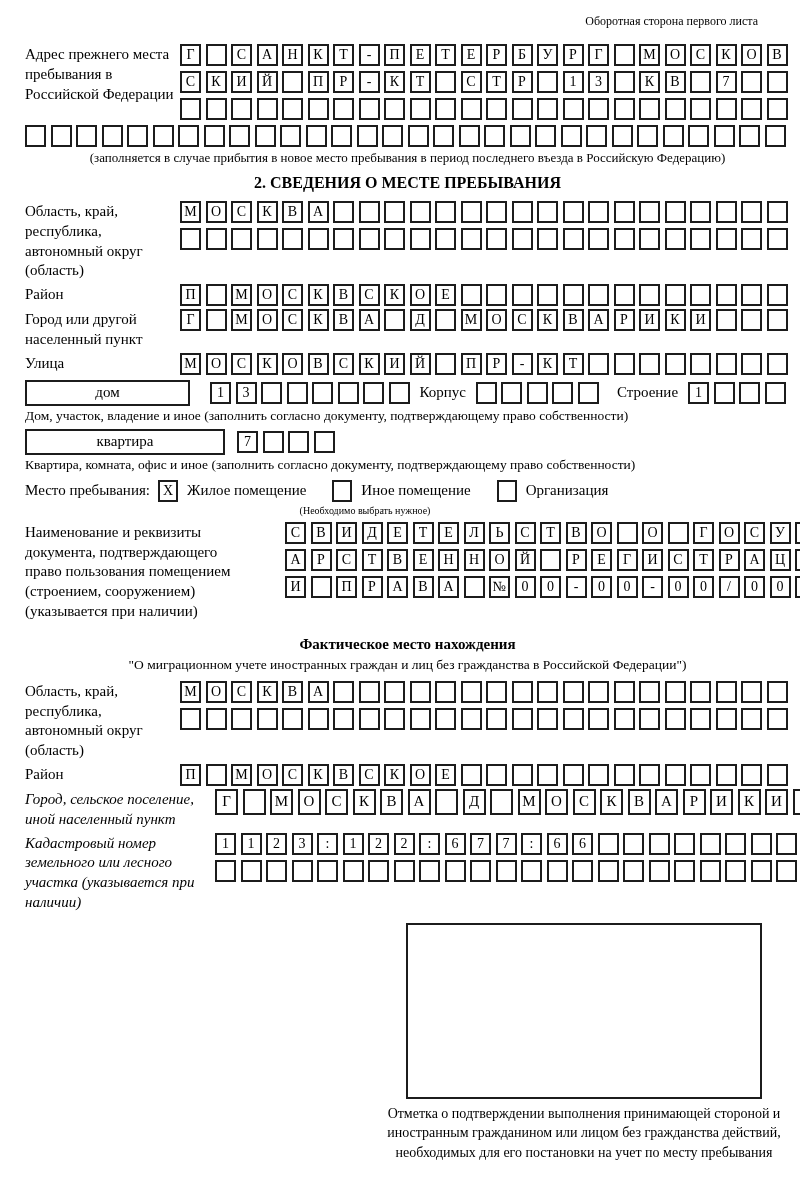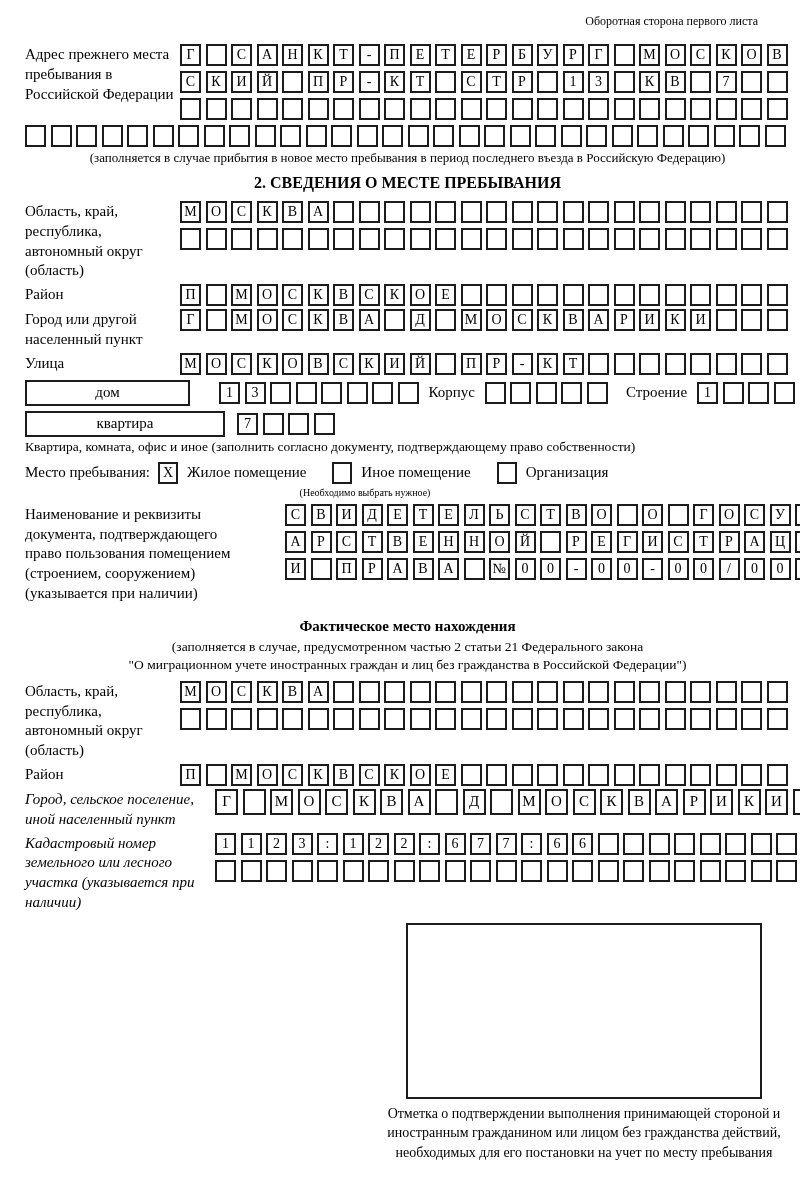--- a/index.html
+++ b/index.html
@@ -40,21 +40,21 @@
   .section-title { font-weight: bold; font-size: 16px; text-align: center; margin: 8px 0 9px; }
   .sub-title { font-weight: bold; font-size: 15px; text-align: center; margin: 14px 0 4px; }
   .sub-caption { font-size: 13.5px; text-align: center; margin: 0 0 2px; }
 
   .house-row { display: flex; align-items: center; margin: 5px 0 2px; }
   .label-box {
     border: 2px solid #1c1c1c; height: 26px;
     display: flex; align-items: center; justify-content: center;
     flex: 0 0 auto; font-size: 15px;
   }
-  .house-box { width: 165px; margin-right: 29px; text-align: center; }
+  .house-box { width: 165px; margin-right: 20px; text-align: center; }
   .apt-box { width: 200px; margin-right: 12px; }
   .inline-label { flex: 0 0 auto; margin: 0 10px; }
   .inline-label.stroenie { margin-left: 18px; }
 
   .check-row { display: flex; align-items: center; margin-top: 7px; }
   .checkbox {
     flex: 0 0 auto; width: 20px; height: 22px;
     border: 2px solid #1c1c1c; margin-left: 8px;
     display: flex; align-items: center; justify-content: center;
     font-size: 14px;
@@ -363,20 +363,21 @@
         <span class="cell"></span>
       </div>
     <div class="inline-label stroenie">Строение</div>
     <div class="cells">
         <span class="cell">1</span>
         <span class="cell"></span>
         <span class="cell"></span>
         <span class="cell"></span>
       </div>
   </div>
+  <div class="caption-left">Дом, участок, владение и иное (заполнить согласно документу, подтверждающему право собственности)</div>
 
   <div class="house-row">
     <div class="label-box apt-box">квартира</div>
     <div class="cells">
         <span class="cell">7</span>
         <span class="cell"></span>
         <span class="cell"></span>
         <span class="cell"></span>
       </div>
   </div>
@@ -462,21 +463,20 @@
           <span class="cell">0</span>
           <span class="cell">/</span>
           <span class="cell">0</span>
           <span class="cell">0</span>
           <span class="cell">0</span>
         </div>
     </div>
   </div>
 
   <div class="sub-title">Фактическое место нахождения</div>
-  <div class="sub-caption">(заполняется в случае, предусмотренном частью 2 статьи 21 Федерального закона</div>
   <div class="sub-caption" style="margin-bottom:8px">"О миграционном учете иностранных граждан и лиц без гражданства в Российской Федерации")</div>
 
   <div class="frow">
     <div class="flabel w155">Область, край, республика, автономный округ (область)</div>
     <div class="cells-col">
       <div class="cells">
           <span class="cell">М</span>
           <span class="cell">О</span>
           <span class="cell">С</span>
           <span class="cell">К</span>

